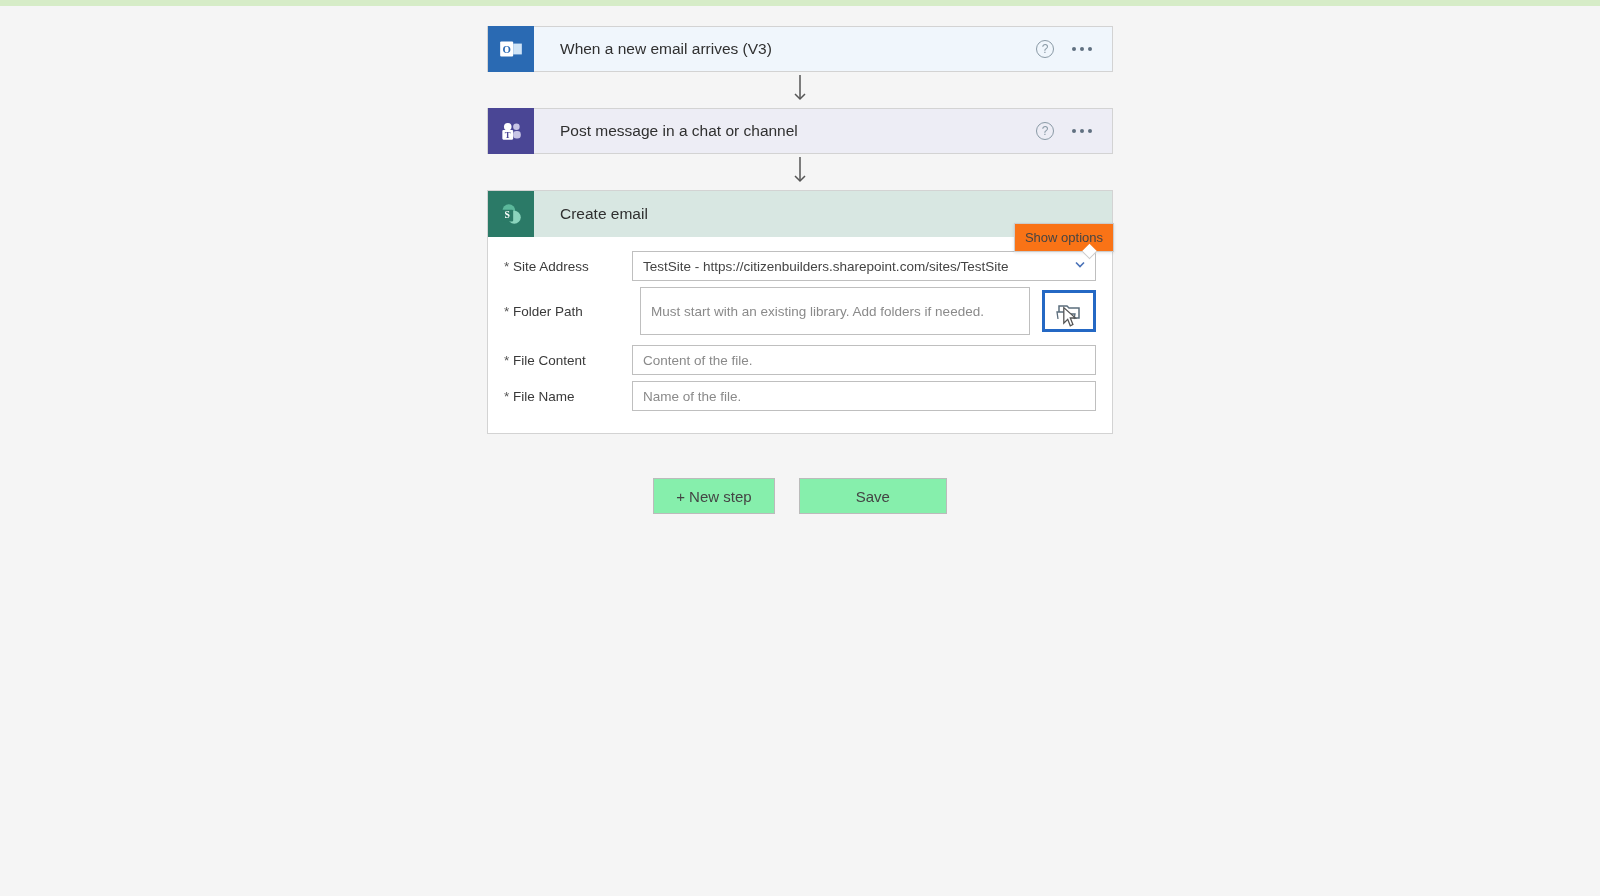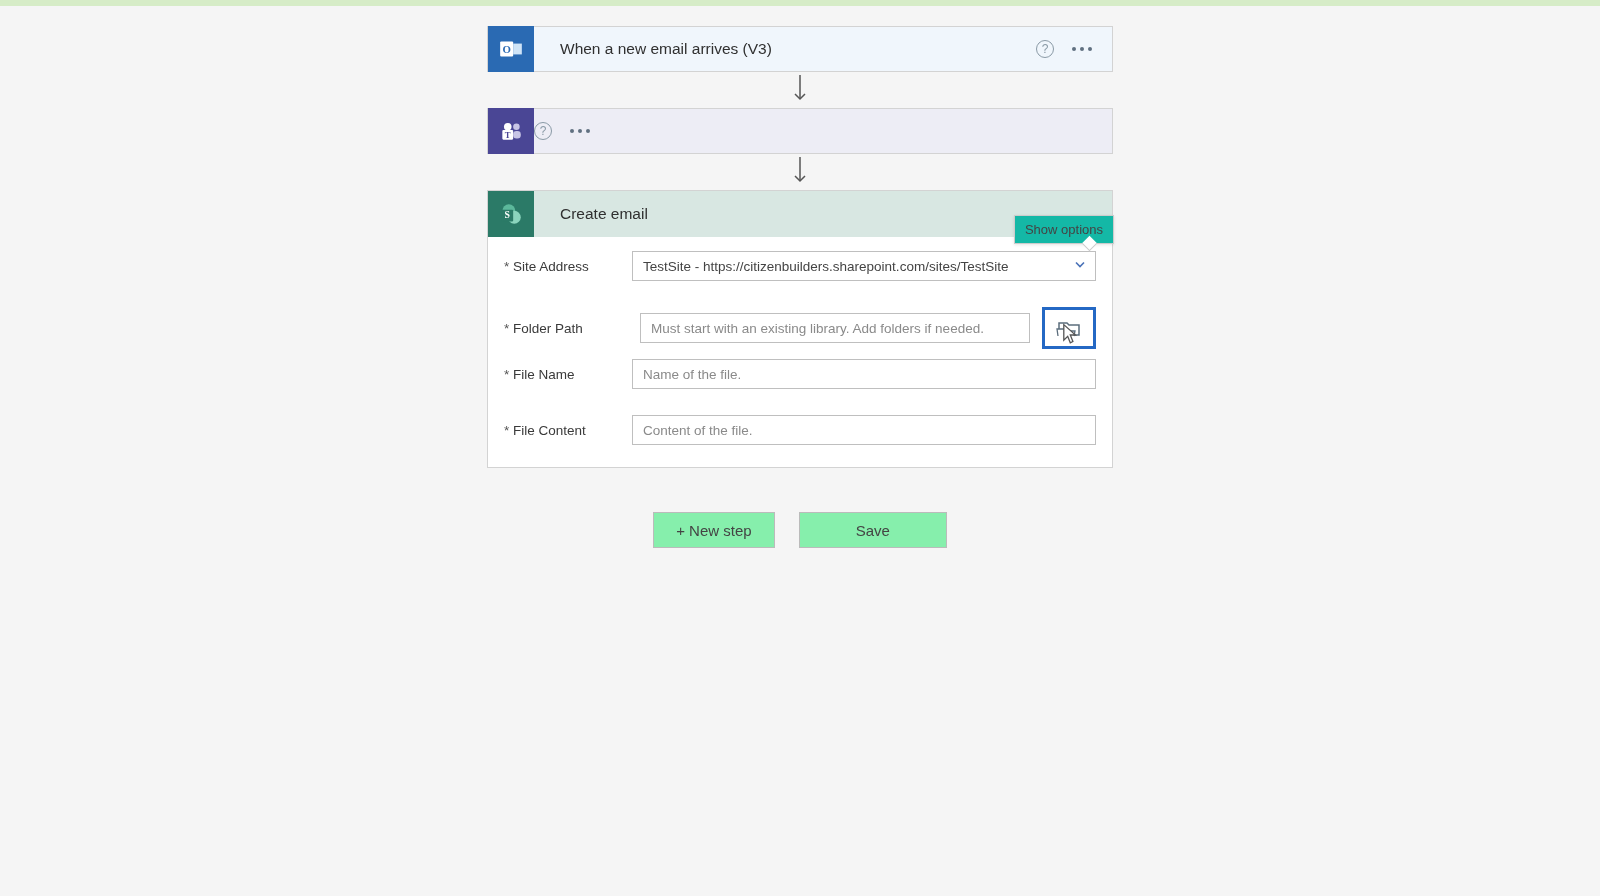--- a/index.html
+++ b/index.html
@@ -94,22 +94,22 @@
     .sp-header {
       display: flex;
       align-items: center;
       height: 46px;
       background: #d8e7e2;
       position: relative;
     }
     .show-options {
       position: absolute;
       right: -2px;
-      top: 24px;
-      background: #14b8a6;
+      top: 32px;
+      background: #f97316;
       border: 1px solid #ccc;
       padding: 6px 10px;
       font-size: 13px;
       color: #444;
       box-shadow: 0 1px 3px rgba(0,0,0,0.1);
       z-index: 5;
     }
     .show-options::after {
       content: '';
       position: absolute;
@@ -119,21 +119,21 @@
       height: 10px;
       background: #fff;
       border-right: 1px solid #ccc;
       border-bottom: 1px solid #ccc;
       transform: rotate(45deg);
     }
     .sp-body { padding: 14px 16px 22px 16px; }
     .field-row {
       display: flex;
       align-items: center;
-      margin-bottom: 26px;
+      margin-bottom: 6px;
     }
     .field-row:last-child { margin-bottom: 0; }
     .field-label {
       width: 128px;
       font-size: 13.5px;
       color: #3a3a3a;
       flex-shrink: 0;
     }
     .required::before { content: '* '; color: #555; }
     .field-control {
@@ -158,21 +158,21 @@
       cursor: pointer;
     }
     .folder-row {
       display: flex;
       align-items: center;
       margin-bottom: 10px;
       gap: 8px;
     }
     .folder-input {
       flex: 1;
-      height: 30px;
+      height: 48px;
       border: 1px solid #bfbfbf;
       background: #fff;
       display: flex;
       align-items: center;
       padding: 0 10px;
       font-size: 13.5px;
       color: #8a8a8a;
     }
     .folder-picker {
       width: 54px;
@@ -246,20 +246,21 @@
   <div class="card card-teams">
     <div class="card-icon teams">
       <svg viewBox="0 0 24 24" width="26" height="26">
           <circle cx="17" cy="8" r="3" fill="#c8c5e6"></circle>
           <circle cx="9" cy="8" r="3.5" fill="#fff"></circle>
           <rect x="4" y="11" width="10" height="9" rx="1" fill="#fff"></rect>
           <rect x="14" y="12" width="7" height="7" rx="3" fill="#c8c5e6"></rect>
           <text x="9" y="18" text-anchor="middle" font-size="8" font-weight="700" fill="#4a4695" font-family="Segoe UI">T</text>
         </svg>
     </div>
+    <div class="card-title">Post message in a chat or channel</div>
     <div class="card-actions">
       <div class="help-icon">?</div>
       <div class="more-dots">
           <span></span>
           <span></span>
           <span></span>
         </div>
     </div>
   </div>
 
@@ -305,27 +306,27 @@
             <path d="M4 8 L4 20 L24 20 L24 10 L14 10 L12 8 Z" fill="none" stroke="#5b6d7c" stroke-width="1.5"></path>
             <path d="M3 21 L2 14 L9 14 L10 16 L20 16 L19 21" fill="#fff" stroke="#5b6d7c" stroke-width="1.3"></path>
           </svg>
           <svg class="cursor-pointer" width="16" height="20" viewBox="0 0 16 20">
             <path d="M4 2 L4 14 L7 11 L9 16 L11 15 L9 10 L13 10 Z" fill="#fff" stroke="#555" stroke-width="1"></path>
           </svg>
         </div>
       </div>
 
       <div class="field-row">
+        <div class="field-label required">File Content</div>
+        <div class="field-control placeholder">Content of the file.</div>
+      </div>
+
+      <div class="field-row">
         <div class="field-label required">File Name</div>
         <div class="field-control placeholder">Name of the file.</div>
-      </div>
-
-      <div class="field-row">
-        <div class="field-label required">File Content</div>
-        <div class="field-control placeholder">Content of the file.</div>
       </div>
     </div>
   </div>
 
   <div class="bottom-buttons">
     <div class="btn">+ New step</div>
     <div class="btn" style="padding:0 56px">Save</div>
   </div>
 
 </div>

